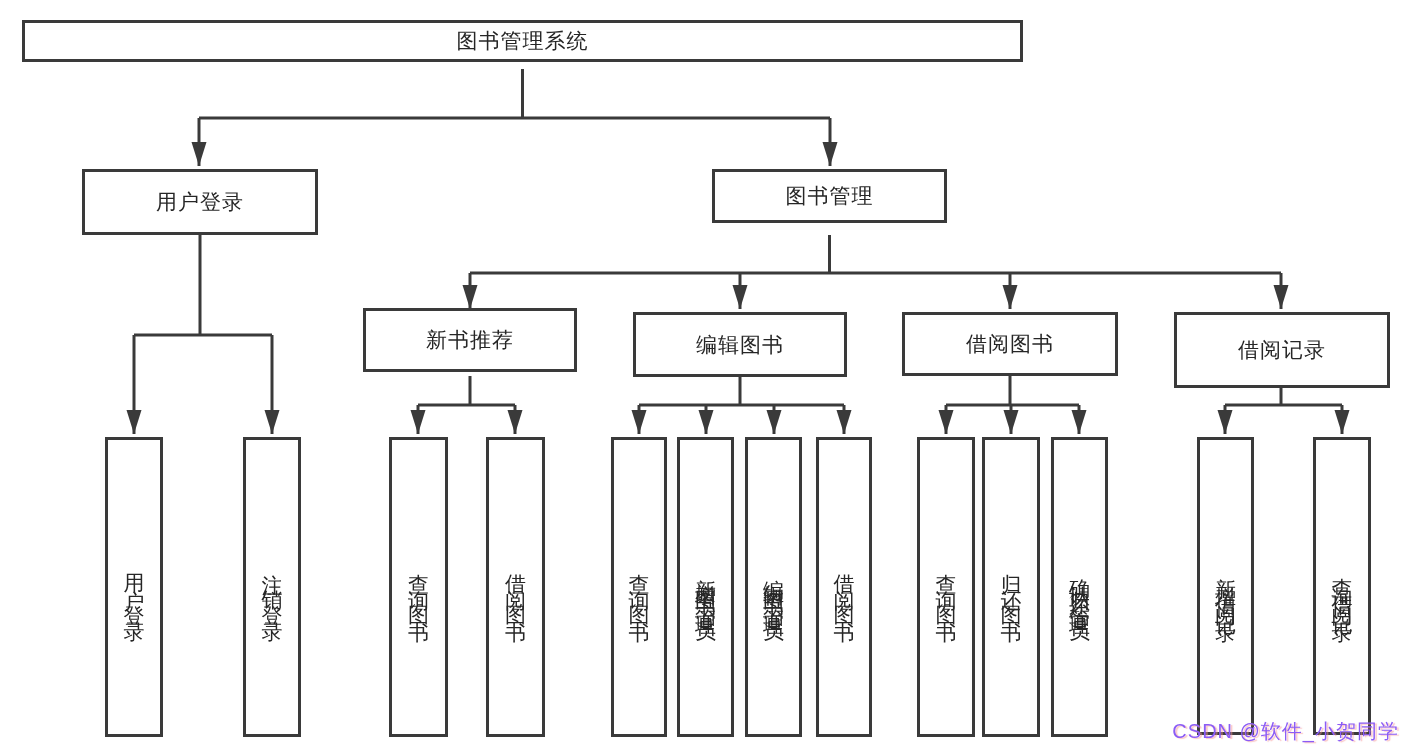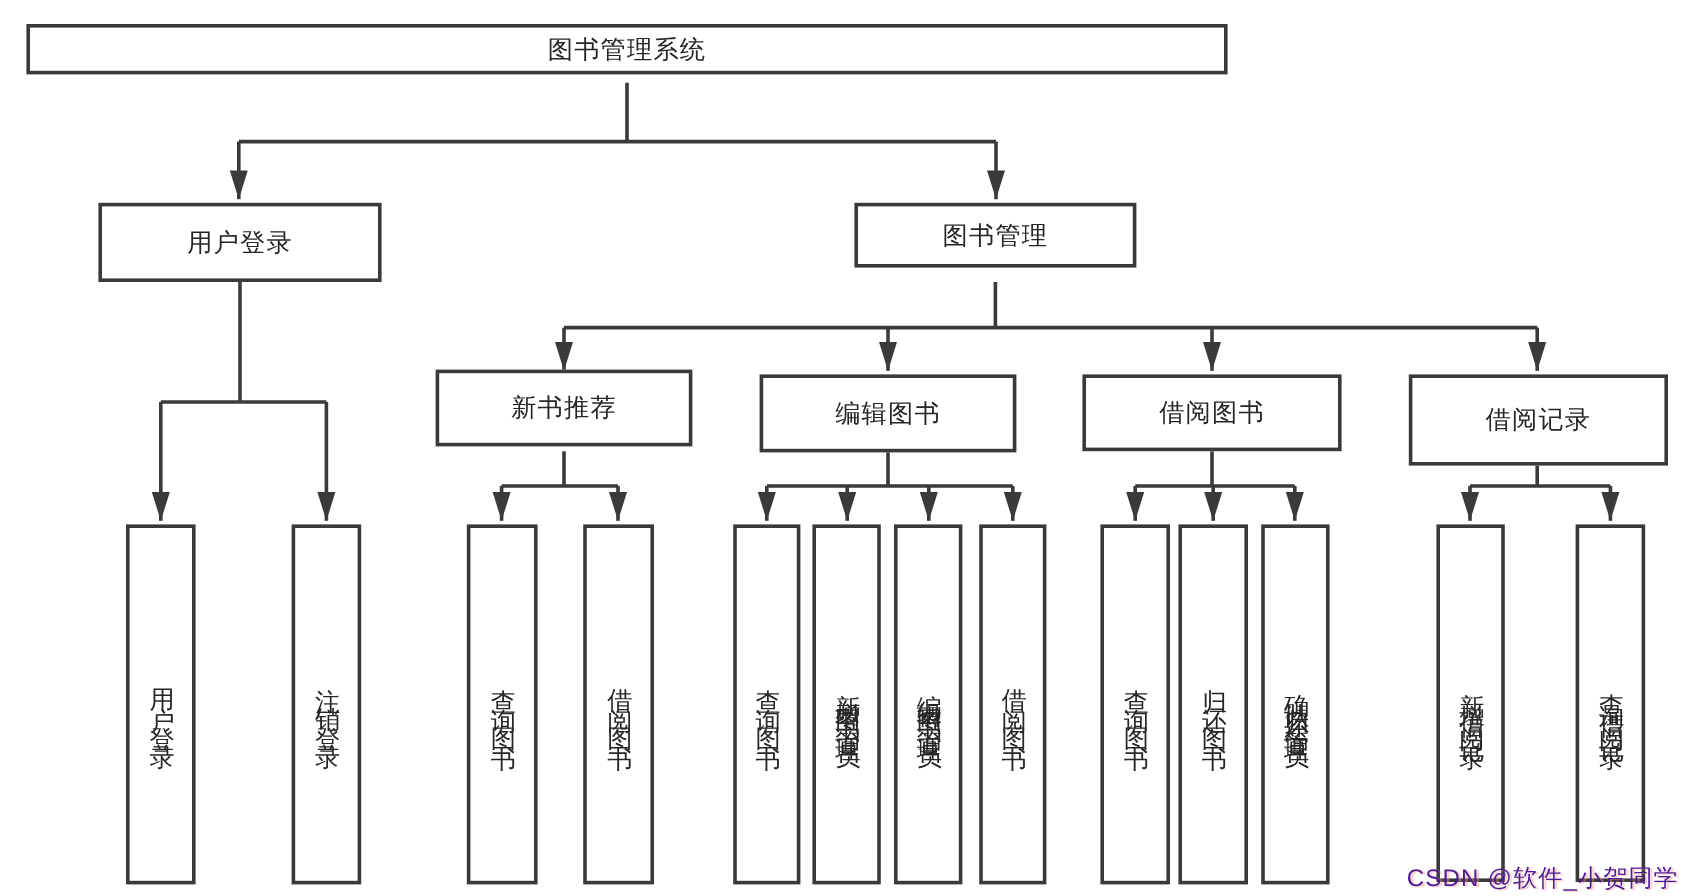--- a/index.html
+++ b/index.html
@@ -26,21 +26,21 @@
     letter-spacing:16px;
     padding-top:4px;
   }
   .v6{letter-spacing:9px;}
   .v9{letter-spacing:6px;}
   #watermark{
     position:absolute;
     right:6px;
     bottom:2px;
     font-size:20px;
-    color:#4c1d95;
+    color:#8b5cf6;
     letter-spacing:1px;
     text-shadow:2px 1px 1px rgba(245,150,150,0.55);
     z-index:3;
     white-space:nowrap;
   }
 </style>
 </head>
 <body>
 
 <div id="canvas">

